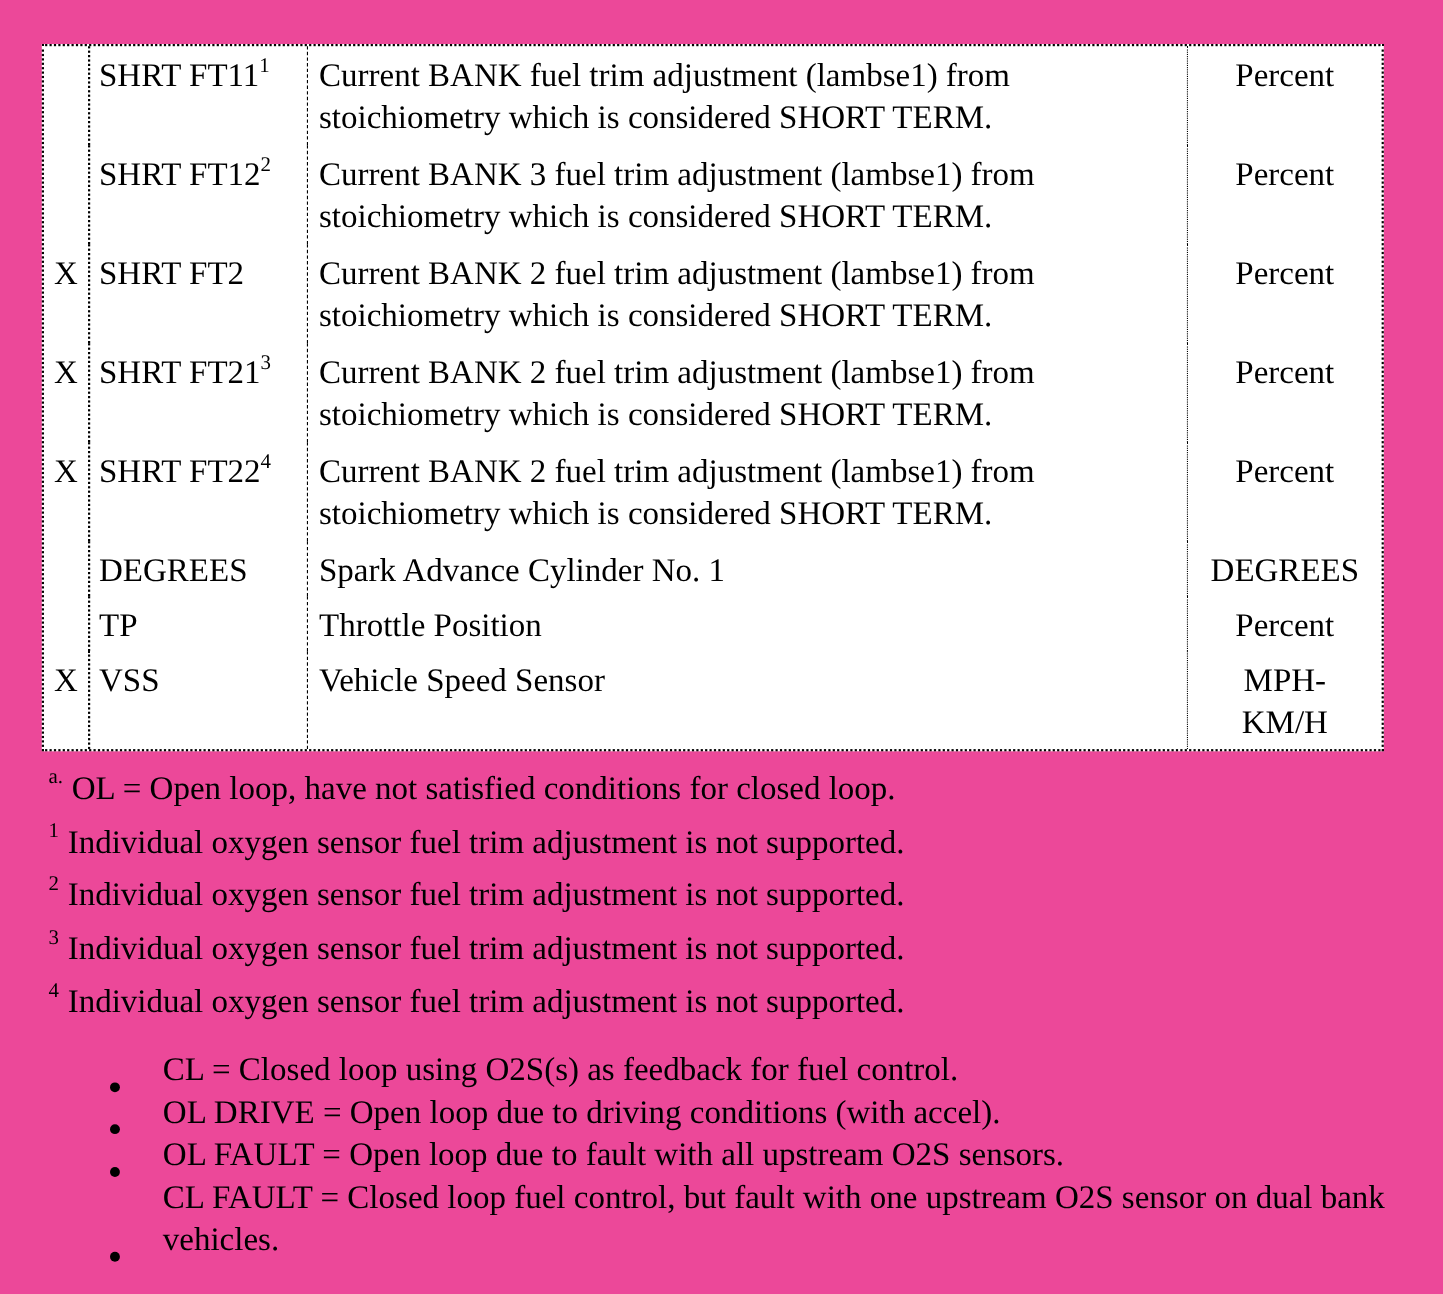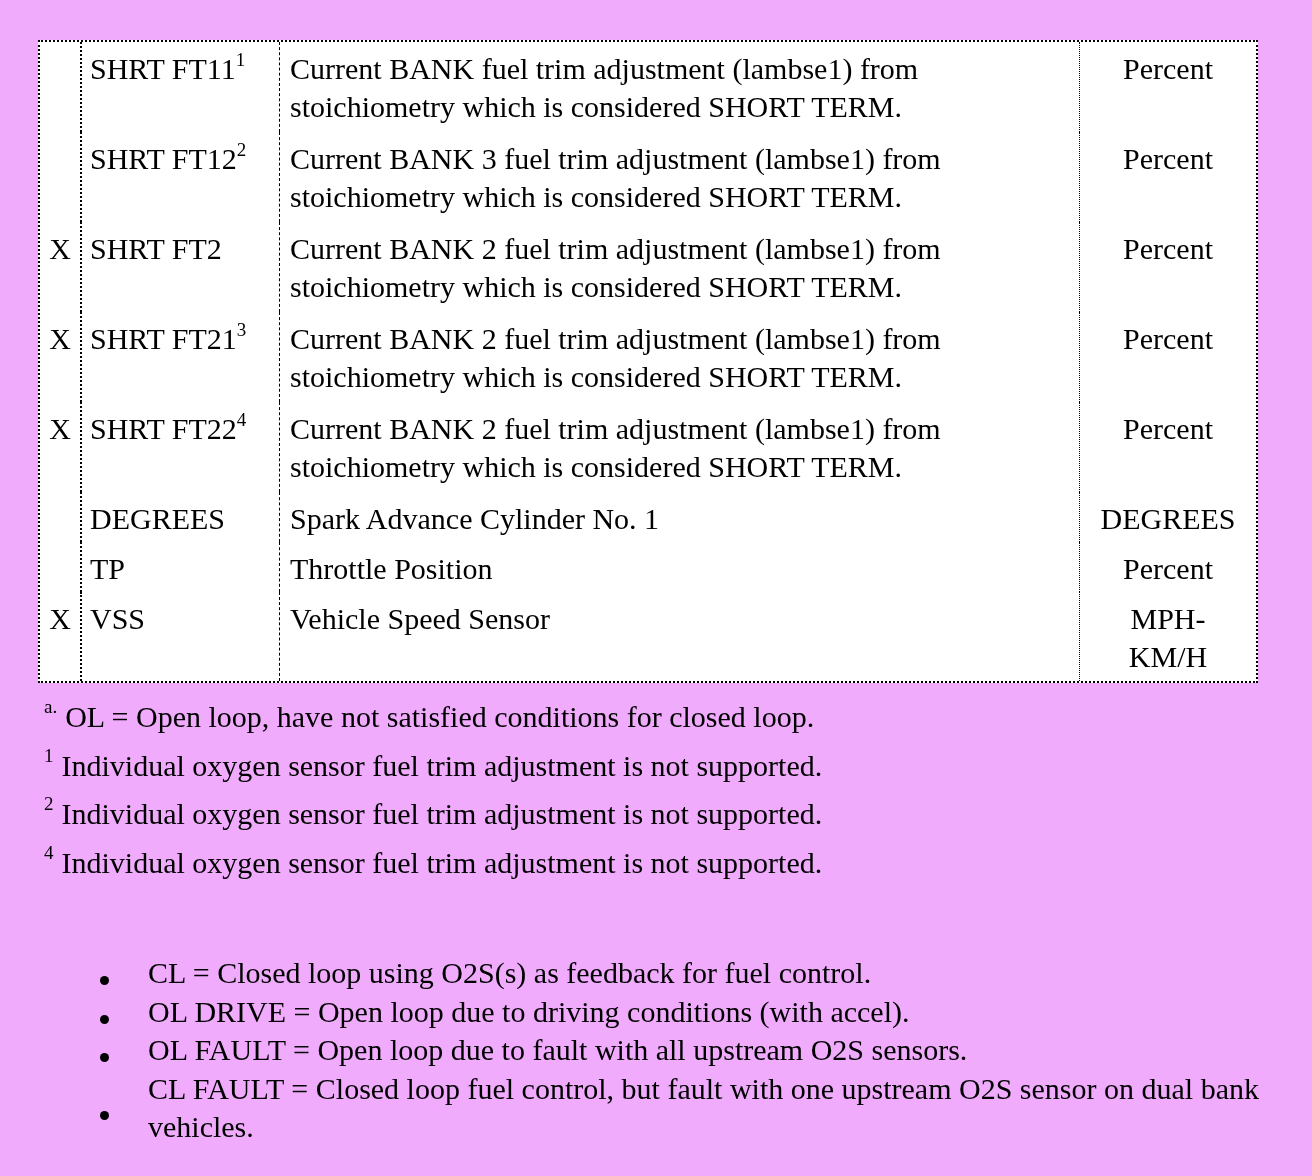--- a/index.html
+++ b/index.html
@@ -9,21 +9,21 @@
     color: #000000;
     width: 1312px;
     height: 1176px;
     position: relative;
     overflow: hidden;
     -webkit-font-smoothing: none;
   }
   .page {
     position: absolute;
     inset: 0;
-    background: #f0abfc;
+    background: #ec4899;
   }
 
   
   .tbl {
     position: absolute;
     left: 38px;
     top: 40px;
     width: 1220px;
     height: 643px;
     border: 2px dotted #000000;
@@ -92,21 +92,21 @@
 
   
   .legend {
     position: absolute;
     left: 100px;
     top: 954px;
     width: 1160px;
   }
   .litem {
     display: flex;
-    align-items: center;
+    align-items: flex-end;
     font-size: 30px;
     line-height: 38.5px;
   }
   .ldot {
     flex: 0 0 auto;
     width: 9px;
     height: 9px;
     border-radius: 50%;
     background: #000000;
     margin-top: 15px;
@@ -177,20 +177,21 @@
       <div class="tcell c-units">MPH-
 KM/H</div>
     </div>
 
   </div>
 
   <div class="footnotes">
     <div class="fnote"><sup class="fmark">a.</sup><span>OL = Open loop, have not satisfied conditions for closed loop.</span></div>
     <div class="fnote"><sup class="fmark">1</sup><span>Individual oxygen sensor fuel trim adjustment is not supported.</span></div>
     <div class="fnote"><sup class="fmark">2</sup><span>Individual oxygen sensor fuel trim adjustment is not supported.</span></div>
+    <div class="fnote"><sup class="fmark">3</sup><span>Individual oxygen sensor fuel trim adjustment is not supported.</span></div>
     <div class="fnote"><sup class="fmark">4</sup><span>Individual oxygen sensor fuel trim adjustment is not supported.</span></div>
   </div>
 
   <div class="legend">
     <div class="litem">
         <span class="ldot"></span>
         <span class="ltext">CL = Closed loop using O2S(s) as feedback for fuel control.</span>
       </div>
     <div class="litem">
         <span class="ldot"></span>

